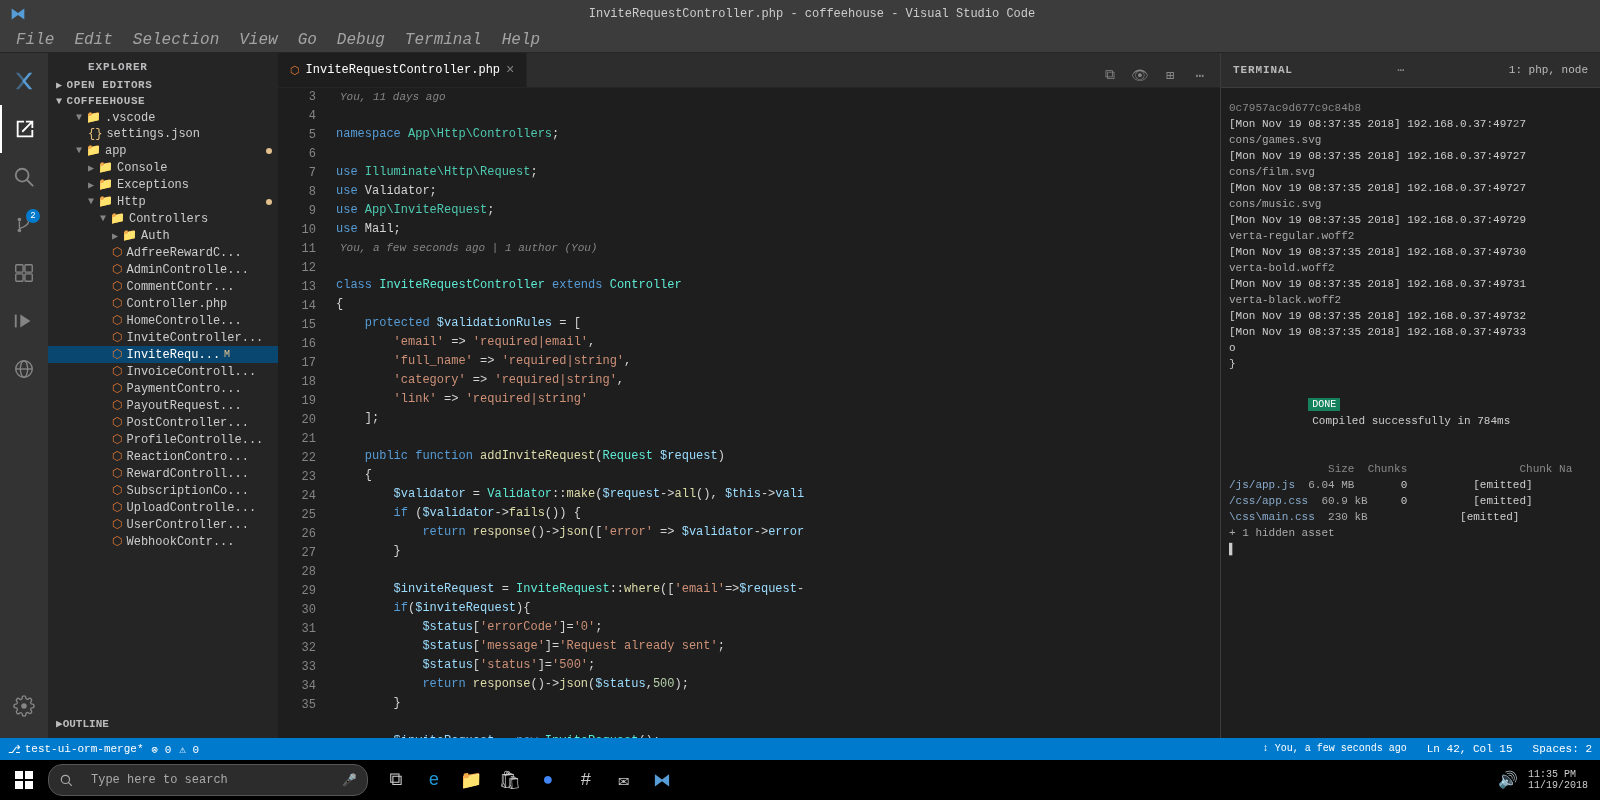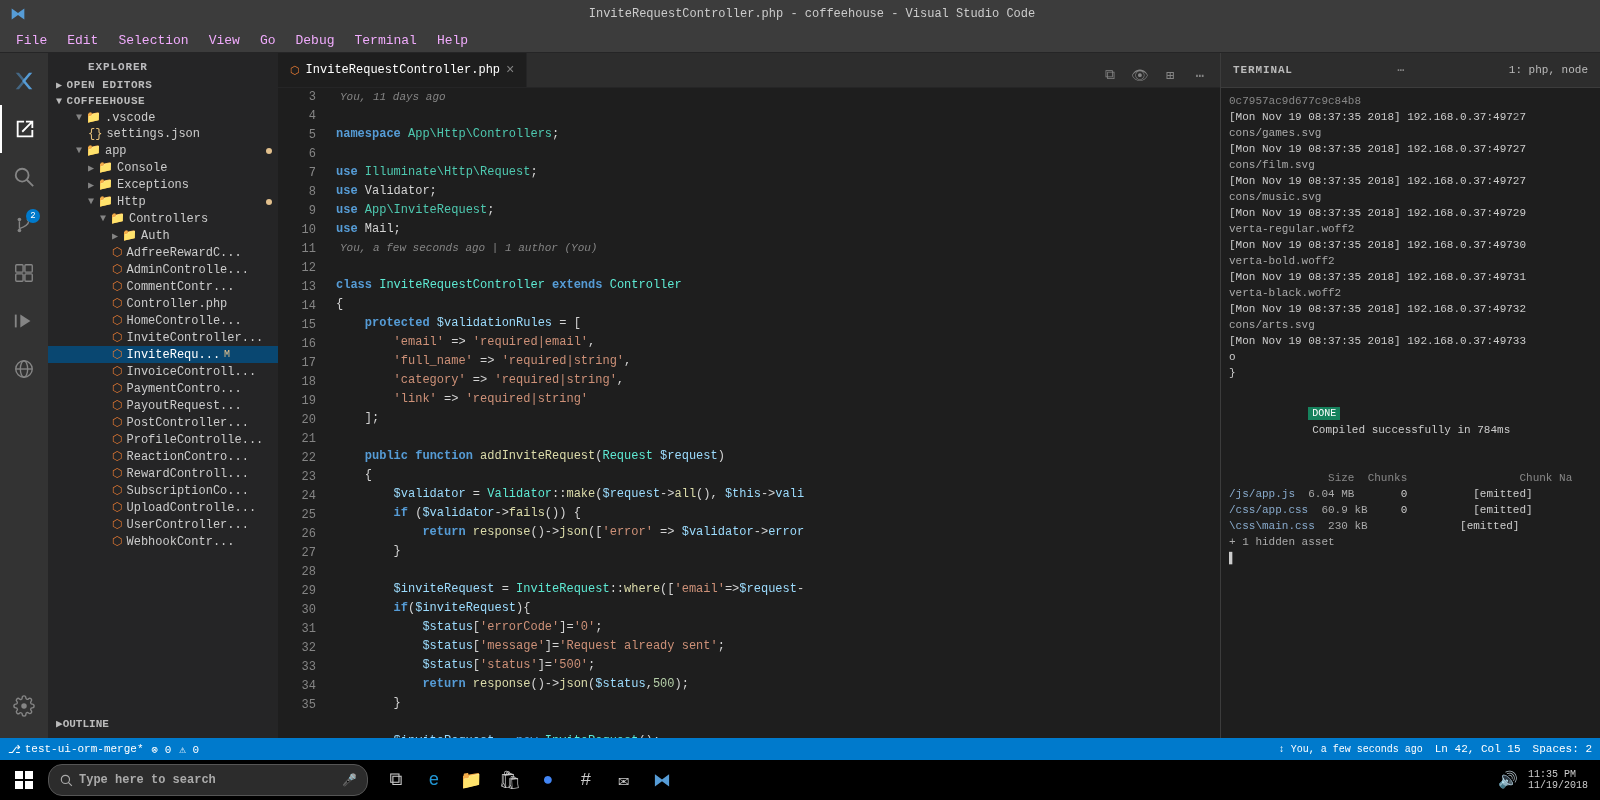--- a/index.html
+++ b/index.html
@@ -46,23 +46,24 @@
       background: #3c3c3c;
       display: flex;
       align-items: center;
       padding: 0 8px;
       gap: 4px;
       flex-shrink: 0;
       border-bottom: 1px solid #252526;
     }
     .menu-item {
       padding: 2px 8px;
-      color: #f0abfc;
-      font-size: 13px;
+      color: #a3a3a3;
+      font-size: 16px;
       cursor: pointer;
+      font-style: italic;
     }
 
     
     .main-area {
       display: flex;
       flex: 1;
       overflow: hidden;
     }
 
     
@@ -274,21 +275,21 @@
     .git-annotation {
       font-size: 11px;
       color: #858585;
       font-style: italic;
       padding-left: 4px;
       line-height: 18px;
       display: block;
     }
 
     
-    .kw { color: #569cd6; font-weight: bold; }
+    .kw { color: #569cd6; }
     .fn { color: #dcdcaa; }
     .str { color: #ce9178; }
     .ns { color: #4ec9b0; }
     .var { color: #9cdcfe; }
     .cls { color: #5eead4; }
     .num { color: #b5cea8; }
     .prop { color: #9cdcfe; }
 
     
     .terminal-panel {
@@ -316,21 +317,21 @@
       letter-spacing: 0.08em;
     }
     .terminal-tab-label {
       margin-left: auto;
       font-size: 11px;
       color: #bbbbbb;
     }
     .terminal-content {
       flex: 1;
       overflow: hidden;
-      padding: 5px 8px;
+      padding: 12px 8px;
       font-size: 11px;
       line-height: 16px;
       color: #cccccc;
     }
     .terminal-line {
       white-space: pre-wrap;
       display: block;
       line-height: 16px;
     }
     .t-done { background: #16825d; color: #ffffff; padding: 1px 4px; font-size: 10px; }
@@ -348,22 +349,21 @@
       gap: 8px;
     }
     .status-branch {
       display: flex;
       align-items: center;
       gap: 4px;
     }
     .status-right {
       margin-left: auto;
       display: flex;
-      gap: 12px;
-      align-items: center;
+      gap: 20px;
     }
 
     
     .taskbar {
       height: 40px;
       background: #000000;
       display: flex;
       align-items: center;
       padding: 0 4px;
       flex-shrink: 0;
@@ -381,24 +381,23 @@
     .taskbar-search {
       flex: 1;
       max-width: 320px;
       height: 32px;
       background: #2c2c2c;
       border: 1px solid #555;
       border-radius: 14px;
       display: flex;
       align-items: center;
       padding: 0 10px;
-      gap: 6px;
+      gap: 18px;
       color: #aaa;
       font-size: 12px;
-      font-weight: bold;
     }
     .taskbar-icons {
       display: flex;
       align-items: center;
       gap: 6px;
       margin-left: 8px;
     }
     .taskbar-icon {
       width: 32px;
       height: 32px;
@@ -755,21 +754,20 @@
         <span class="terminal-line" style="color:#aaa;">cons/film.svg</span>
         <span class="terminal-line">[Mon Nov 19 08:37:35 2018] 192.168.0.37:49727</span>
         <span class="terminal-line" style="color:#aaa;">cons/music.svg</span>
         <span class="terminal-line">[Mon Nov 19 08:37:35 2018] 192.168.0.37:49729</span>
         <span class="terminal-line" style="color:#aaa;">verta-regular.woff2</span>
         <span class="terminal-line">[Mon Nov 19 08:37:35 2018] 192.168.0.37:49730</span>
         <span class="terminal-line" style="color:#aaa;">verta-bold.woff2</span>
         <span class="terminal-line">[Mon Nov 19 08:37:35 2018] 192.168.0.37:49731</span>
         <span class="terminal-line" style="color:#aaa;">verta-black.woff2</span>
         <span class="terminal-line">[Mon Nov 19 08:37:35 2018] 192.168.0.37:49732</span>
-        <span class="terminal-line" style="color:#aaa;">cons/arts.svg</span>
         <span class="terminal-line">[Mon Nov 19 08:37:35 2018] 192.168.0.37:49733</span>
         <span class="terminal-line">o</span>
         <span class="terminal-line">}</span>
         <div style="margin-top:8px;">
           <span class="terminal-line">
             <span class="t-done">DONE</span>
             <span style="color:#cccccc;margin-left:4px;">Compiled successfully in 784ms</span>
           </span>
           <span class="terminal-line"> </span>
           <span class="terminal-line" style="color:#888;">               Size  Chunks                 Chunk Na</span>

